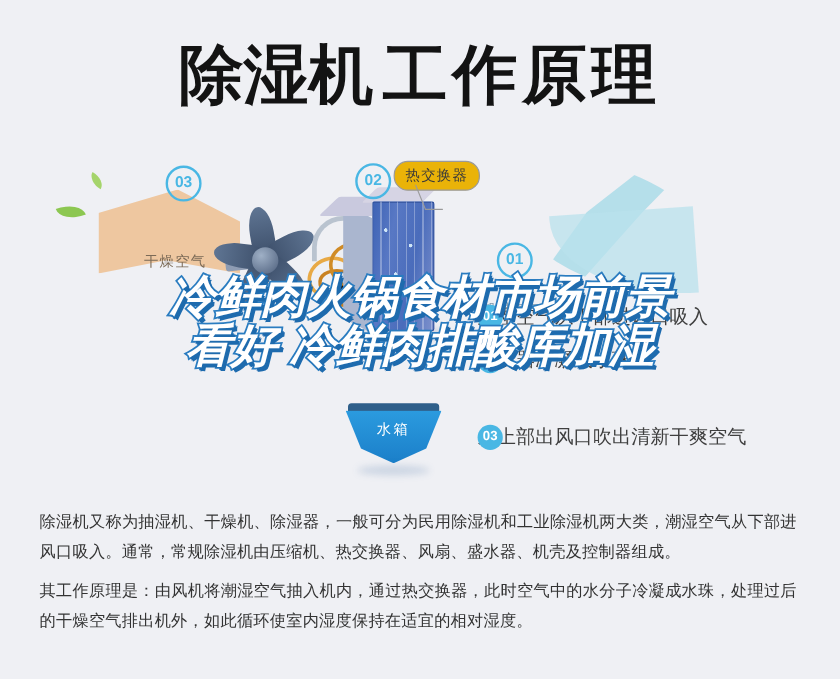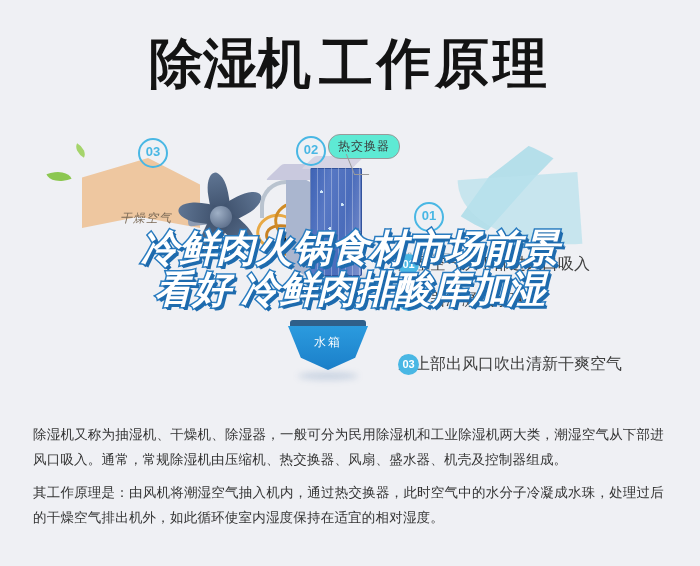--- a/index.html
+++ b/index.html
@@ -249,39 +249,38 @@
     clip-path: polygon(0% 28%, 56% 0%, 100% 38%, 100% 100%, 48% 84%, 0% 100%);
   }
   .dry-arrow-label {
     position: absolute;
     left: 120px;
     top: 92px;
     font-size: 12px;
     color: #7b6a56;
     letter-spacing: 1px;
     white-space: nowrap;
-    font-style: italic;
   }
 
   
   .leaf {
     position: absolute;
     background: #8cc751;
     border-radius: 0 100% 0 100%;
   }
   .leaf.l1 { left: 48px;  top: 52px; width: 22px; height: 13px; transform: rotate(-20deg); }
   .leaf.l2 { left: 74px;  top: 28px; width: 13px; height: 9px;  transform: rotate(30deg); background:#a5d46b;}
   .leaf.l3 { left: 140px; top: 58px; width: 15px; height: 10px; transform: rotate(40deg); background:#9ccf5f;}
   .leaf.l4 { left: 148px; top: 80px; width: 14px; height: 10px; transform: rotate(-15deg); background:#8cc751;}
 
   
   .tank {
     position: absolute;
     left: 288px;
-    top: 208px;
+    top: 224px;
     width: 80px;
     height: 62px;
   }
   .tank-body {
     position: absolute;
     left: 0; top: 0;
     width: 80px;
     height: 44px;
     background: linear-gradient(180deg, #2b9bdf 0%, #1b7fc9 100%);
     clip-path: polygon(0% 0%, 100% 0%, 84% 72%, 50% 100%, 16% 72%);
@@ -347,21 +346,21 @@
   }
 
   
   .callout {
     position: absolute;
     left: 328px;
     top: 16px;
     padding: 3px 9px;
     border: 1px solid #9a9a9a;
     border-radius: 12px;
-    background: #5eead4;
+    background: #eab308;
     font-size: 12px;
     color: #3a3a3a;
     letter-spacing: 1px;
     white-space: nowrap;
   }
   .callout-tail {
     position: absolute;
     left: 350px;
     top: 36px;
     width: 14px;

